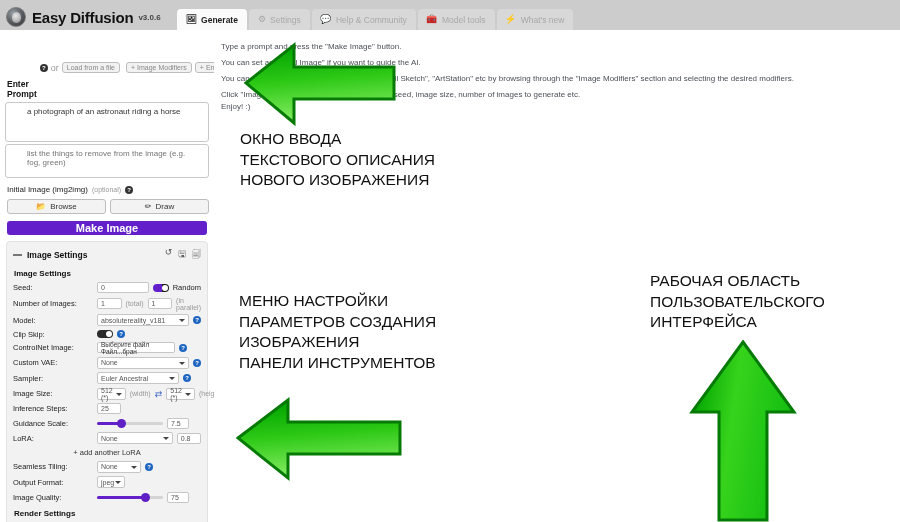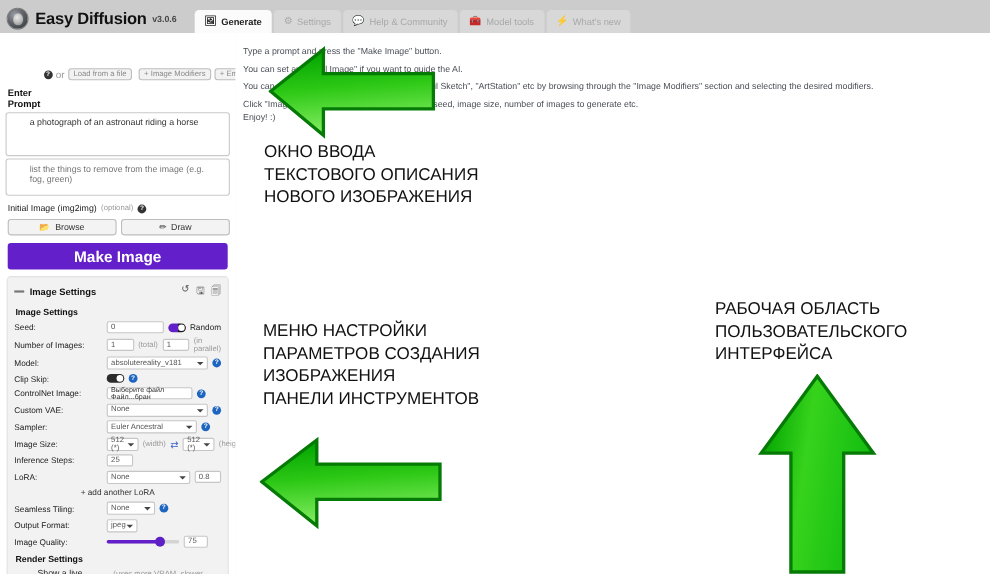--- a/index.html
+++ b/index.html
@@ -85,24 +85,24 @@
 
   #init-head { display:flex; align-items:center; gap:4px; padding:5px 1px 3px 2px; }
   #init-btns { display:flex; gap:4px; padding:2px 0 0 2px; }
   .bigbtn {
     flex:1; border:1px solid #bdbdbd; background:#f3f3f3;
     border-radius:3px; height:15px; color:#333; font-size:8px;
     display:flex; align-items:center; justify-content:center; gap:4px;
   }
 
   #make-image {
-    margin:7px 2px 6px 2px; height:24px; width:calc(100% - 4px);
+    margin:7px 2px 6px 2px; height:14px; width:calc(100% - 4px);
     background:#6320ca; color:#fff;
     border:none; border-radius:3px;
-    font-size:14px; font-weight:bold;
+    font-size:11px; font-weight:bold;
     display:flex; align-items:center; justify-content:center;
   }
 
   
   #settings-card {
     margin:2px 1px 0 1px;
     background:#f2f2f2; border:1px solid #e2e2e2; border-radius:4px;
     padding:4px 6px 7px 6px;
   }
   #settings-head { display:flex; align-items:center; gap:5px; padding:1px 0 4px 0; }
@@ -317,20 +317,29 @@
       <span class="sel" style="width:36px;">512 (*)</span>
       <span class="muted tiny">(height)</span>
       <span class="lines">≣</span>
     </div>
 
     <div class="frow">
       <span class="flabel">Inference Steps:</span>
       <span class="inp" style="width:24px;">25</span>
     </div>
 
+    <div class="frow">
+      <span class="flabel">Guidance Scale:</span>
+      <span class="slider" style="width:66px;">
+        <span class="track"></span>
+        <span class="fill" style="width:24px;"></span>
+        <span class="knob" style="left:20px;"></span>
+      </span>
+      <span class="inp" style="width:22px;">7.5</span>
+    </div>
 
     <div class="frow">
       <span class="flabel">LoRA:</span>
       <span class="sel" style="width:82px;">None</span>
       <span class="inp" style="width:26px;">0.8</span>
     </div>
 
     <div id="addlora">+ add another LoRA</div>
 
     <div class="frow">

